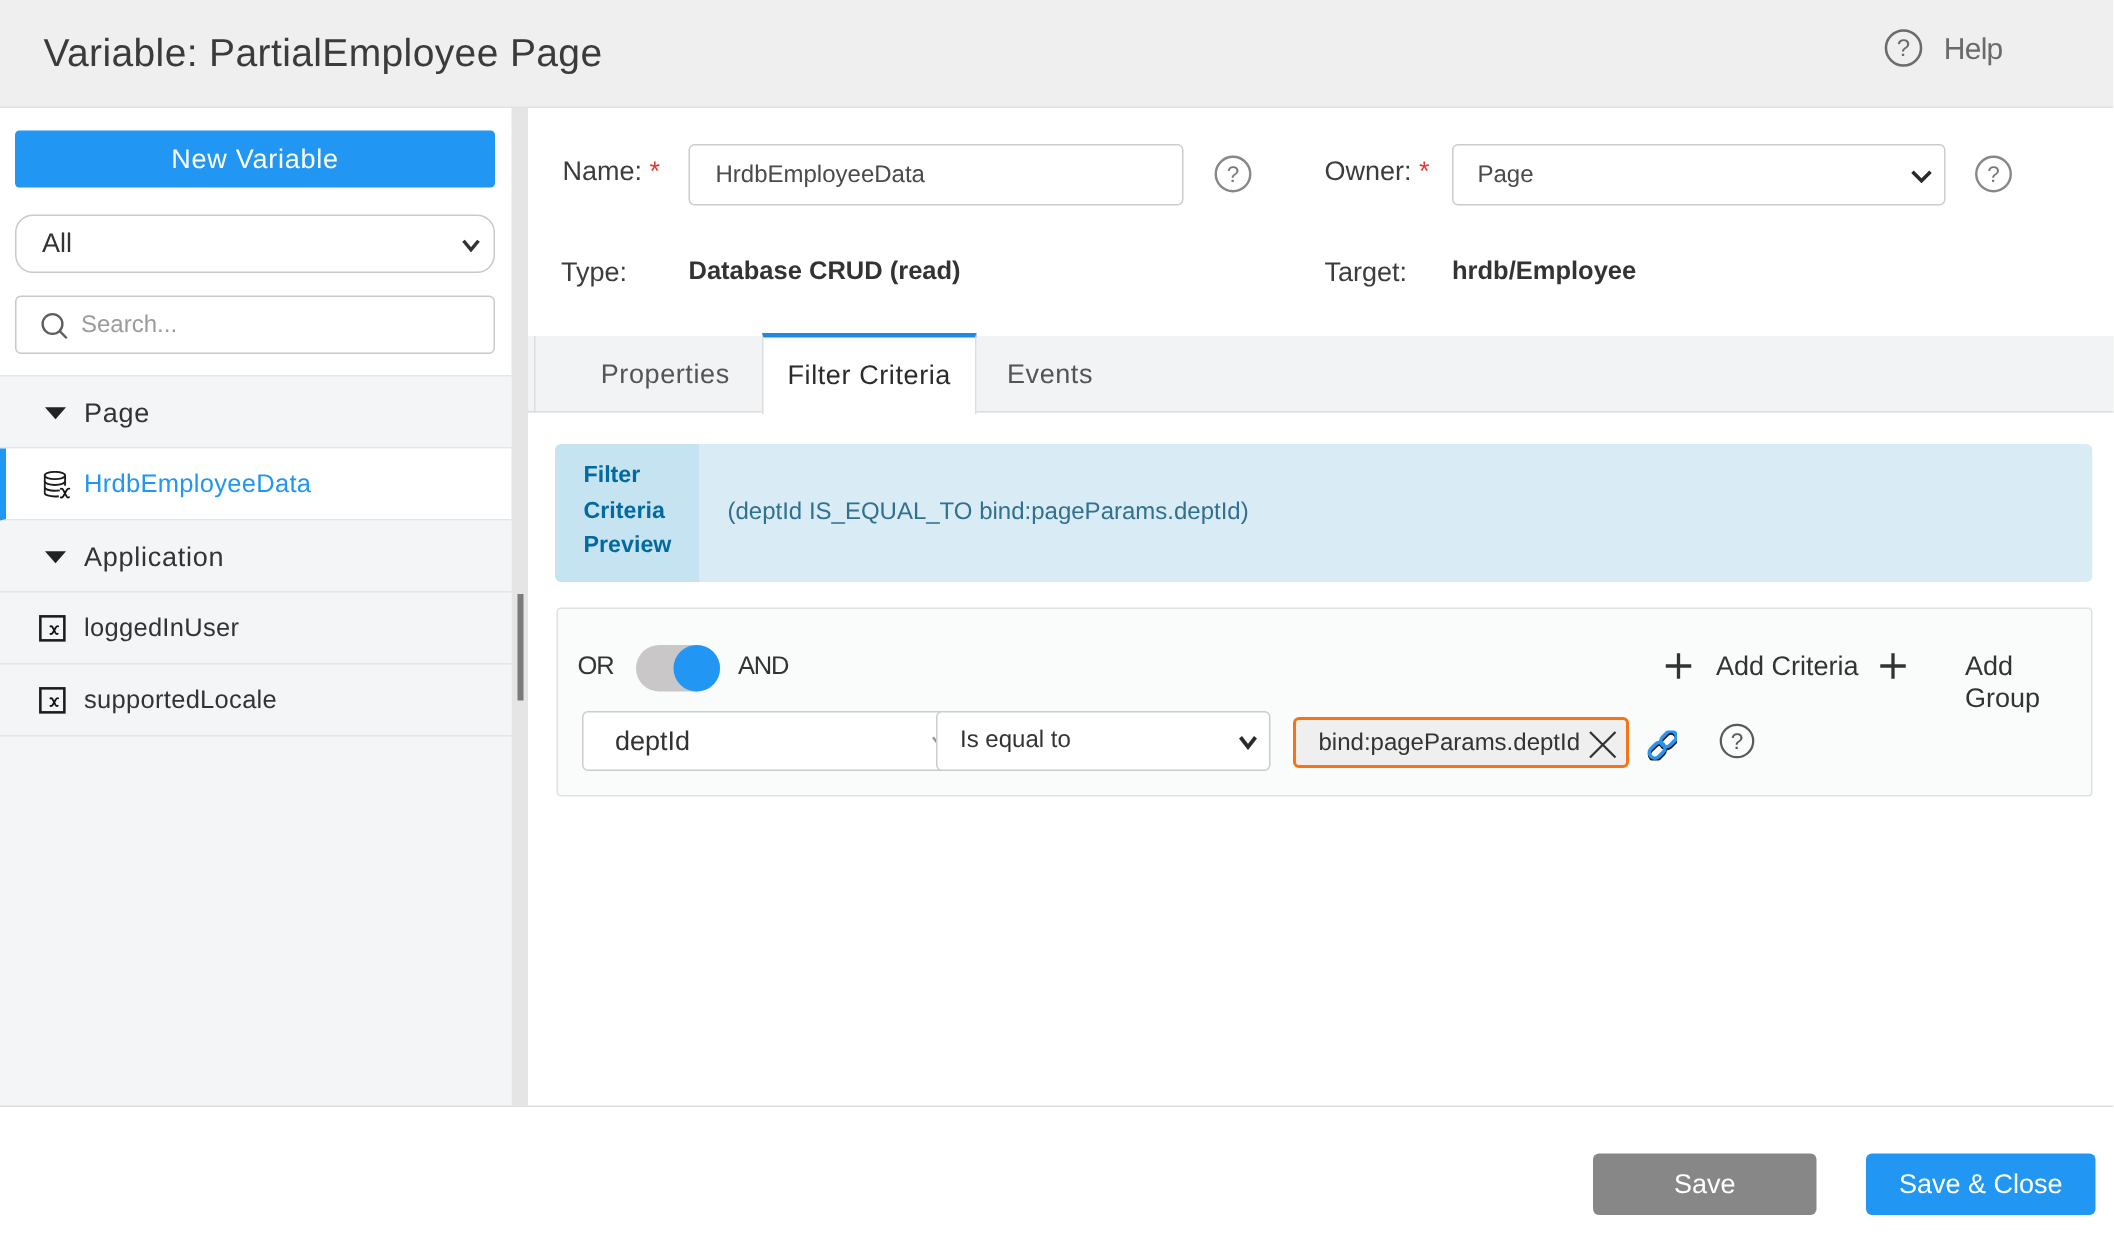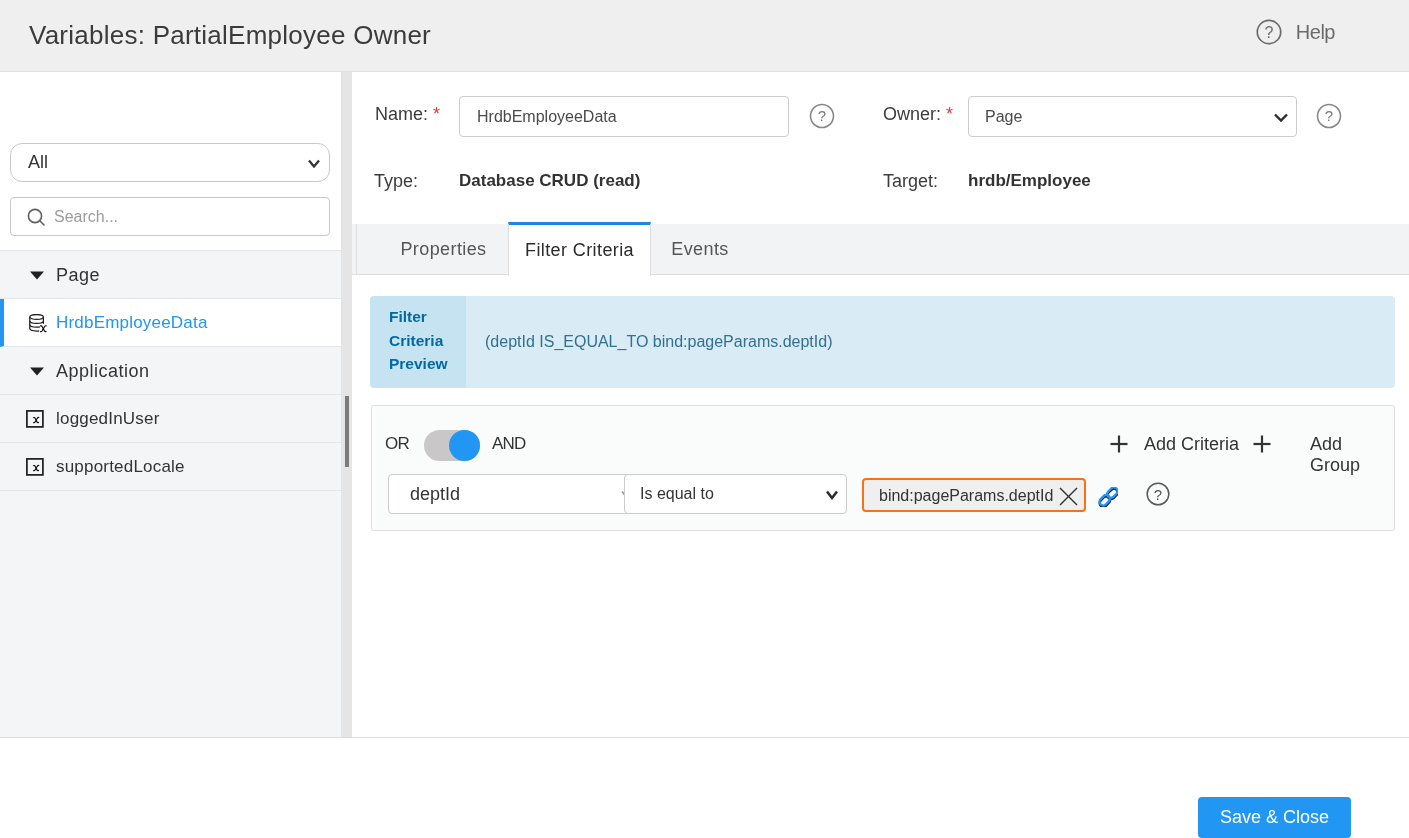--- a/index.html
+++ b/index.html
@@ -76,35 +76,36 @@
     line-height:38px; }
   #chip { left:490px; top:72px; width:224px; height:34px; background:#efefef;
     border:2px solid #f97316; border-radius:4px; font-size:16px; color:#333;
     line-height:32px; padding-left:15px; }
 
   
   .btn { position:absolute; top:697px; height:41px; border-radius:4px; color:#fff;
     font-size:18px; text-align:center; line-height:41px; }
   #bcancel { left:541px; width:149px; background:#ababab; }
   #bsave { left:710px; width:149px; background:#878787; }
-  #bsc { left:846px; width:153px; background:#2196f3;margin-top:28px; }
+  #bsc { left:892px; width:153px; background:#2196f3; }
 </style>
 </head>
 <body>
 
 <div id="header" class="abs">
-  <div id="title" class="abs">Variables: PartialEmployee Owner</div>
+  <div id="title" class="abs">Variable: PartialEmployee Page</div>
   <div id="help" class="abs">
     <svg width="26" height="26" viewBox="0 0 26 26" style="vertical-align:-6px; margin-right:14px;">
       <circle cx="13" cy="13" r="11.7" fill="none" stroke="#6b6b6b" stroke-width="1.7"></circle>
       <text x="13" y="18.5" font-size="16" fill="#6b6b6b" text-anchor="middle" font-family="Liberation Sans" letter-spacing="0">?</text>
     </svg>Help</div>
 </div>
 
 <div id="sidebar" class="abs">
+  <div id="newvar" class="abs">New Variable</div>
   <div id="allsel" class="abs">All
     <svg width="12" height="9" viewBox="0 0 12 9" style="position:absolute; right:9px; top:15px;">
       <polyline points="1,1.5 6,7.5 11,1.5" fill="none" stroke="#333" stroke-width="2.3"></polyline>
     </svg>
   </div>
   <div id="search" class="abs">Search...
     <svg width="19" height="19" viewBox="0 0 19 19" style="position:absolute; left:16px; top:10px;">
       <circle cx="8" cy="8" r="6.6" fill="none" stroke="#5f5f5f" stroke-width="1.6"></circle>
       <line x1="12.8" y1="12.8" x2="17.5" y2="17.5" stroke="#5f5f5f" stroke-width="1.6"></line>
     </svg>
@@ -239,14 +240,15 @@
         <rect x="-0.4" y="6.3" width="11.6" height="7.4" rx="3.7" fill="none" stroke="#2795ef" stroke-width="2.4"></rect>
         <rect x="10.4" y="6.3" width="11.6" height="7.4" rx="3.7" fill="none" stroke="#2795ef" stroke-width="2.4"></rect>
       </g>
     </svg>
     <svg class="abs" width="24" height="24" viewBox="0 0 24 24" style="left:774px; top:76px;">
       <circle cx="12" cy="12" r="10.8" fill="none" stroke="#5a5a5a" stroke-width="1.5"></circle>
       <text x="12" y="17.5" font-size="15" fill="#555" text-anchor="middle" font-family="Liberation Sans">?</text>
     </svg>
   </div>
 
+  <div class="btn" id="bsave">Save</div>
   <div class="btn" id="bsc">Save &amp; Close</div>
 </div>
 
 </body></html>

